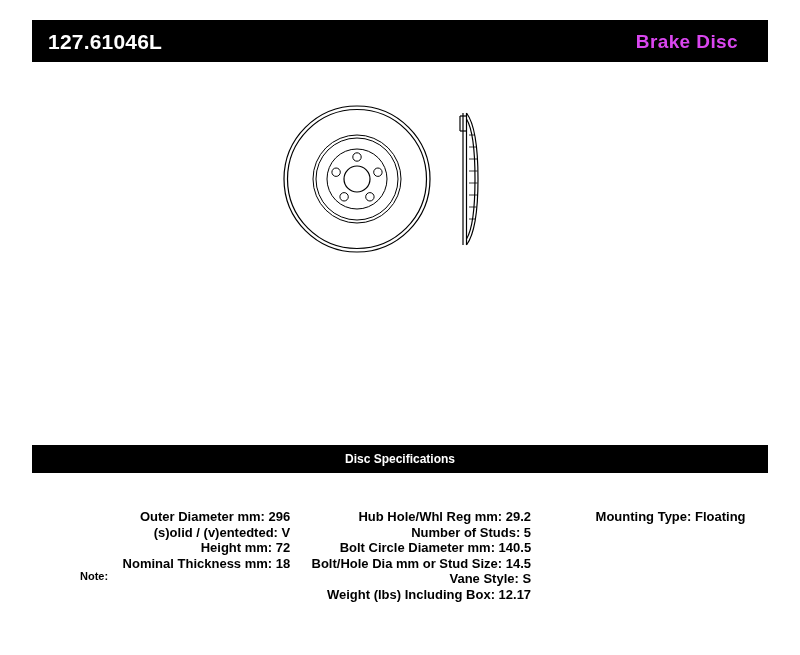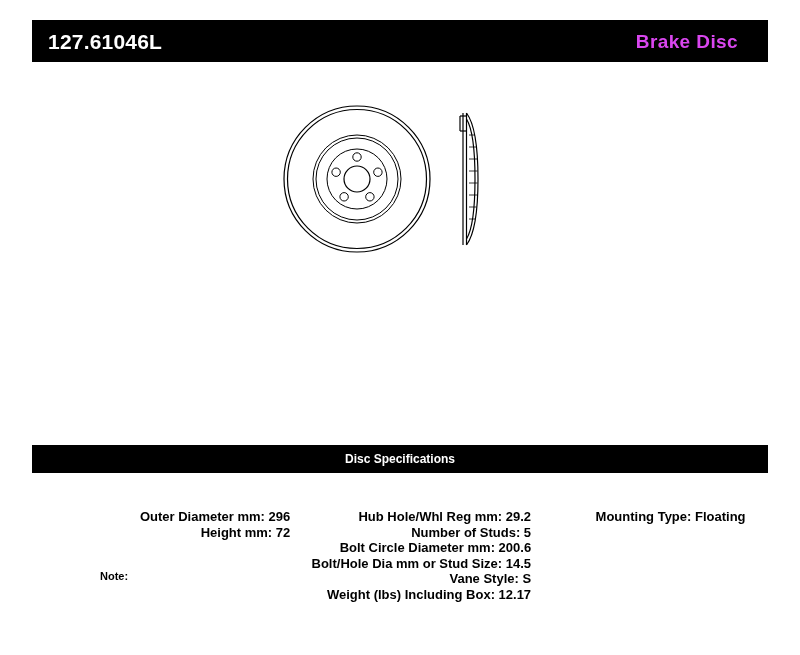--- a/index.html
+++ b/index.html
@@ -116,21 +116,21 @@
   .note-row {
     position: absolute;
     left: 32px;
     top: 570px;
     width: 736px;
     font-size: 11px;
     font-weight: bold;
   }
   .note-label {
     position: absolute;
-    left: 68px;
+    left: 48px;
     top: 0;
   }
 </style>
 </head>
 <body>
 
 <div class="sheet">
 
   <div class="header-bar">
     <span class="part-number">127.61046L</span>
@@ -182,26 +182,28 @@
     </svg>
   </div>
 
   <div class="spec-bar">
     <span class="spec-bar-title">Disc Specifications</span>
   </div>
 
   <div class="spec-columns">
     <div class="spec-col col-left">
       <div class="spec-line">Outer Diameter mm: 296</div>
+      <div class="spec-line">(s)olid / (v)entedted: V</div>
       <div class="spec-line">Height mm: 72</div>
+      <div class="spec-line">Nominal Thickness mm: 18</div>
     </div>
     <div class="spec-col col-mid">
       <div class="spec-line">Hub Hole/Whl Reg mm: 29.2</div>
       <div class="spec-line">Number of Studs: 5</div>
-      <div class="spec-line">Bolt Circle Diameter mm: 200.6</div>
+      <div class="spec-line">Bolt Circle Diameter mm: 140.5</div>
       <div class="spec-line">Bolt/Hole Dia mm or Stud Size: 14.5</div>
       <div class="spec-line">Vane Style: S</div>
       <div class="spec-line">Weight (lbs) Including Box: 12.17</div>
     </div>
     <div class="spec-col col-right">
       <div class="spec-line">Mounting Type: Floating</div>
     </div>
   </div>
 
   <div class="note-row">

